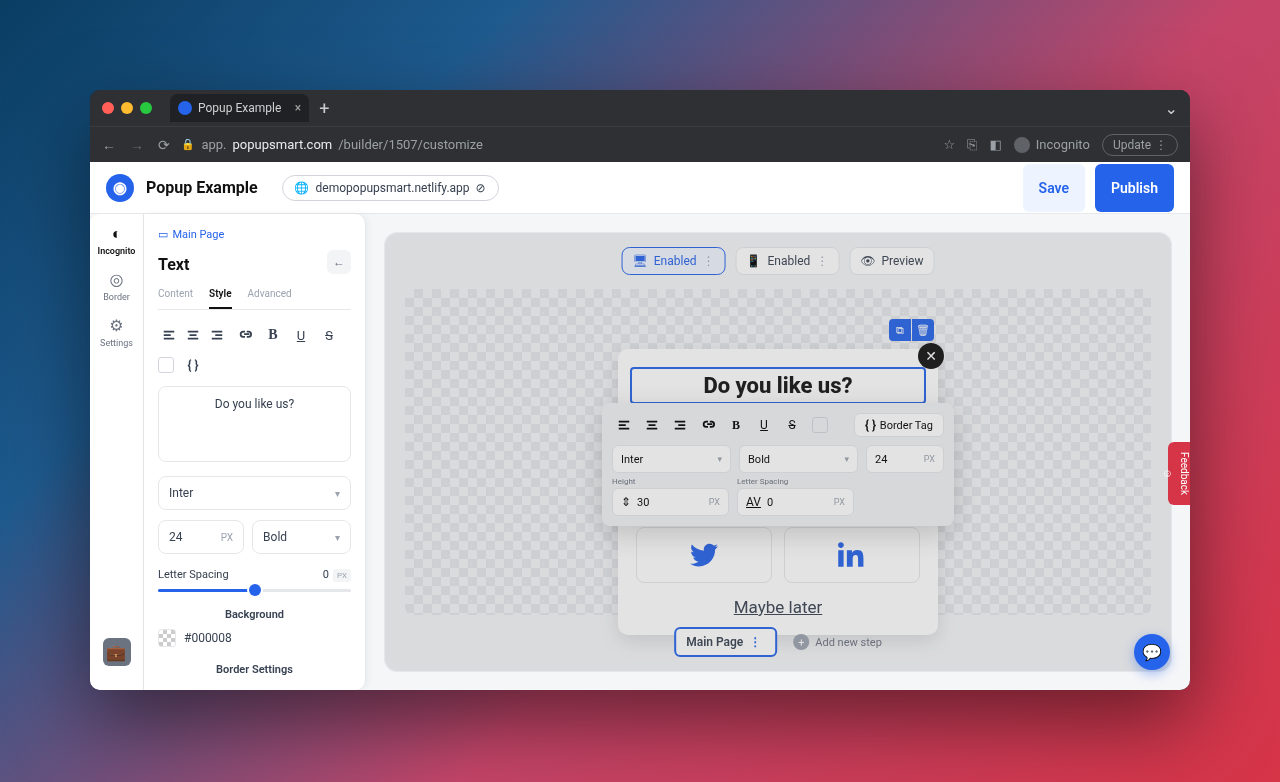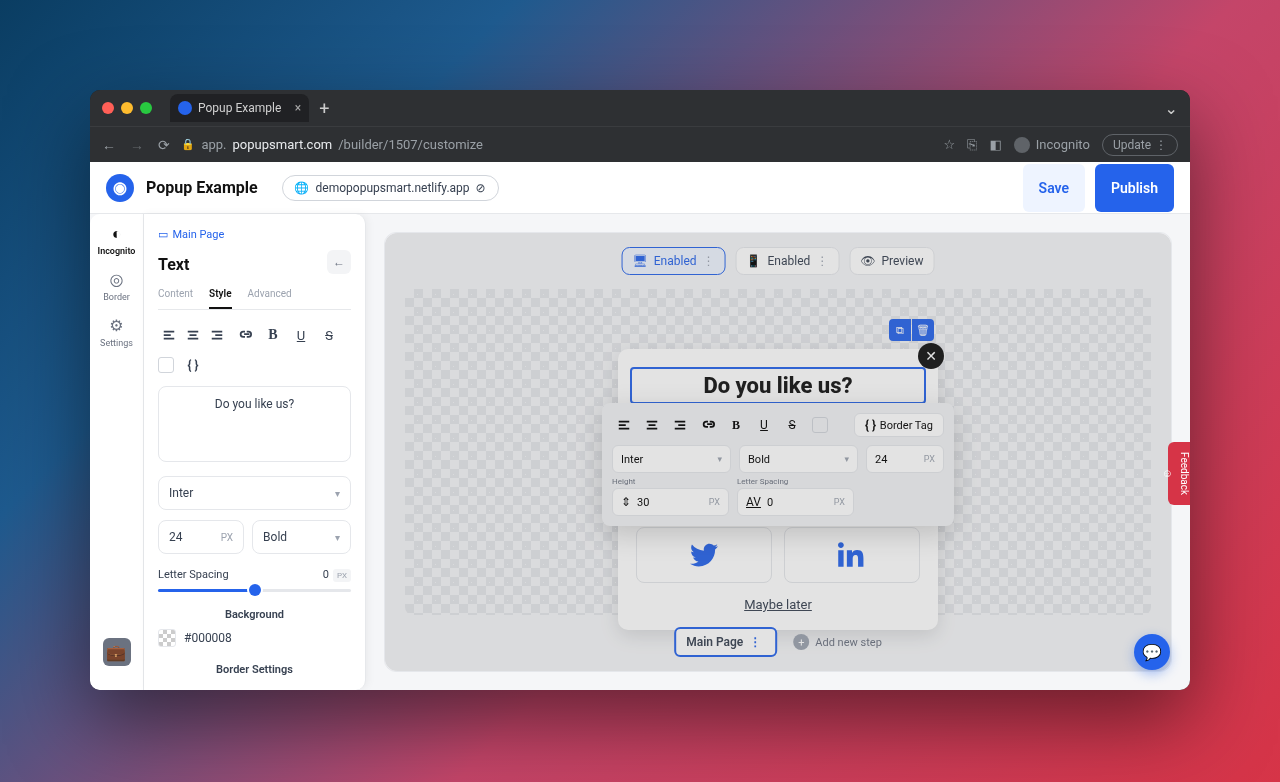--- a/index.html
+++ b/index.html
@@ -107,21 +107,21 @@
 .popup-actions { position: absolute; right: 4px; top: -30px; display: flex; gap: 1px; }
 .popup-action-btn { width: 22px; height: 22px; background: #2563eb; color: #fff; display: flex; align-items: center; justify-content: center; font-size: 11px; }
 .popup-action-btn:first-child { border-radius: 4px 0 0 4px; }
 .popup-action-btn:last-child { border-radius: 0 4px 4px 0; }
 .popup-heading-wrap { border: 2px solid #2563eb; border-radius: 4px; padding: 4px 6px; margin: 0 -6px; }
 .popup-heading { font-size: 22px; font-weight: 800; text-align: center; color: #111; }
 .popup-sub { font-size: 12px; text-align: center; color: #6b7280; margin-top: 4px; }
 .social-row { display: flex; gap: 12px; margin-top: 105px; justify-content: center; }
 .social-btn { flex: 1; height: 56px; border: 1px solid #e5e7eb; border-radius: 8px; display: flex; align-items: center; justify-content: center; }
 .social-btn svg { width: 28px; height: 28px; fill: #2563eb; }
-.popup-later { text-align: center; margin-top: 14px; font-size: 13px; text-decoration: underline; color: #374151; }
+.popup-later { text-align: center; margin-top: 14px; font-size: 17px; text-decoration: underline; color: #374151; }
 
 .floating-toolbar { position: absolute; left: 50%; top: 170px; transform: translateX(-50%); width: 352px; background: #f1f2f4; border-radius: 8px; padding: 10px; box-shadow: 0 8px 28px rgba(0,0,0,0.18); }
 .ft-row1 { display: flex; gap: 4px; align-items: center; }
 .ft-btn { width: 24px; height: 24px; display: flex; align-items: center; justify-content: center; font-size: 12px; border-radius: 4px; cursor: pointer; }
 .ft-btn svg { width: 14px; height: 14px; }
 .smart-tag { margin-left: auto; background: #fff; border: 1px solid #e5e7eb; border-radius: 6px; padding: 4px 10px; font-size: 11px; display: flex; align-items: center; gap: 4px; }
 .ft-row2 { display: flex; gap: 8px; margin-top: 8px; }
 .ft-select { flex: 1; background: #fff; border: 1px solid #e5e7eb; border-radius: 6px; height: 28px; display: flex; align-items: center; padding: 0 8px; font-size: 11px; justify-content: space-between; }
 .ft-input-sm { width: 78px; background: #fff; border: 1px solid #e5e7eb; border-radius: 6px; height: 28px; display: flex; align-items: center; padding: 0 8px; font-size: 11px; justify-content: space-between; }
 .ft-row3 { display: flex; gap: 8px; margin-top: 4px; }

